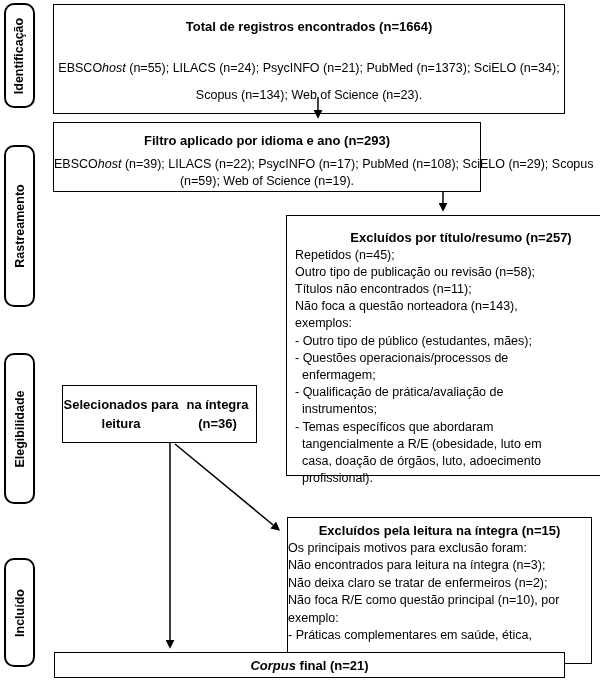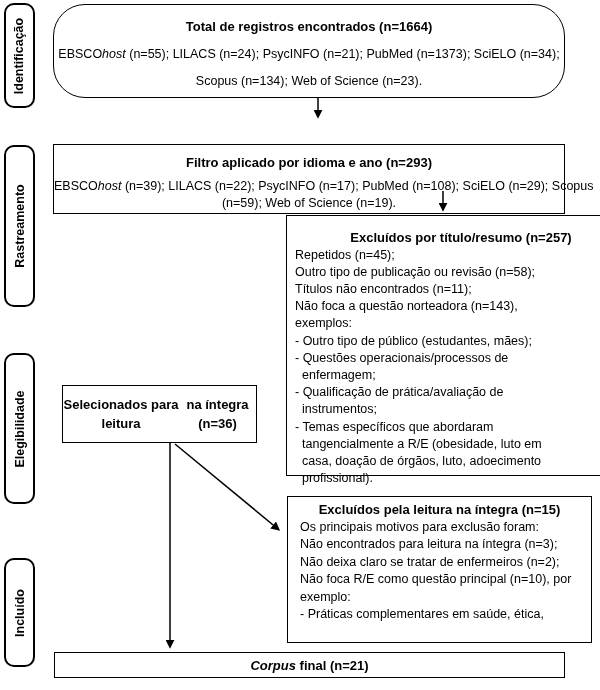--- a/index.html
+++ b/index.html
@@ -44,32 +44,32 @@
     align-items: center;
     justify-content: center;
   }
   .side-label span {
     transform: rotate(-90deg);
     white-space: nowrap;
     font-weight: bold;
     font-size: 12.5px;
   }
   
-  #total-box { left: 53px; top: 4px; width: 512px; height: 94px; padding-top: 13px; border-radius: 32px; }
-  #total-box .src-line.l1 { margin-top: 10px; }
+  #total-box { left: 53px; top: 4px; width: 512px; height: 110px; padding-top: 13px; }
+  #total-box .src-line.l1 { margin-top: 24px; }
   #total-box .src-line.l2 { margin-top: 11px; }
   
-  #filter-box { left: 53px; top: 122px; width: 512px; height: 70px; padding-top: 9px; margin-top: 22px; }
+  #filter-box { left: 53px; top: 122px; width: 428px; height: 70px; padding-top: 9px; }
   #filter-box .src-line.l1 { margin-top: 6px; }
   #filter-box .src-line.l2 { margin-top: 1px; }
   
   #excluded-title-box { left: 286px; top: 215px; width: 350px; height: 261px; padding: 13px 8px; }
   #excluded-title-box .ln { line-height: 17.2px; white-space: nowrap; }
   
-  #excluded-fulltext-box { left: 287px; top: 496px; width: 305px; height: 147px; padding: 4px 12px; }
+  #excluded-fulltext-box { left: 287px; top: 517px; width: 305px; height: 147px; padding: 4px 0; }
   #excluded-fulltext-box .ln { line-height: 17.5px; white-space: nowrap; }
   .ln.cont { padding-left: 7px; }
   
   #selected-box {
     left: 62px; top: 385px; width: 195px; height: 58px;
     display: flex; flex-direction: row; align-items: center; justify-content: center;
     font-weight: bold; font-size: 13px; line-height: 19px; text-align: center;
   }
   
   #final-box {

